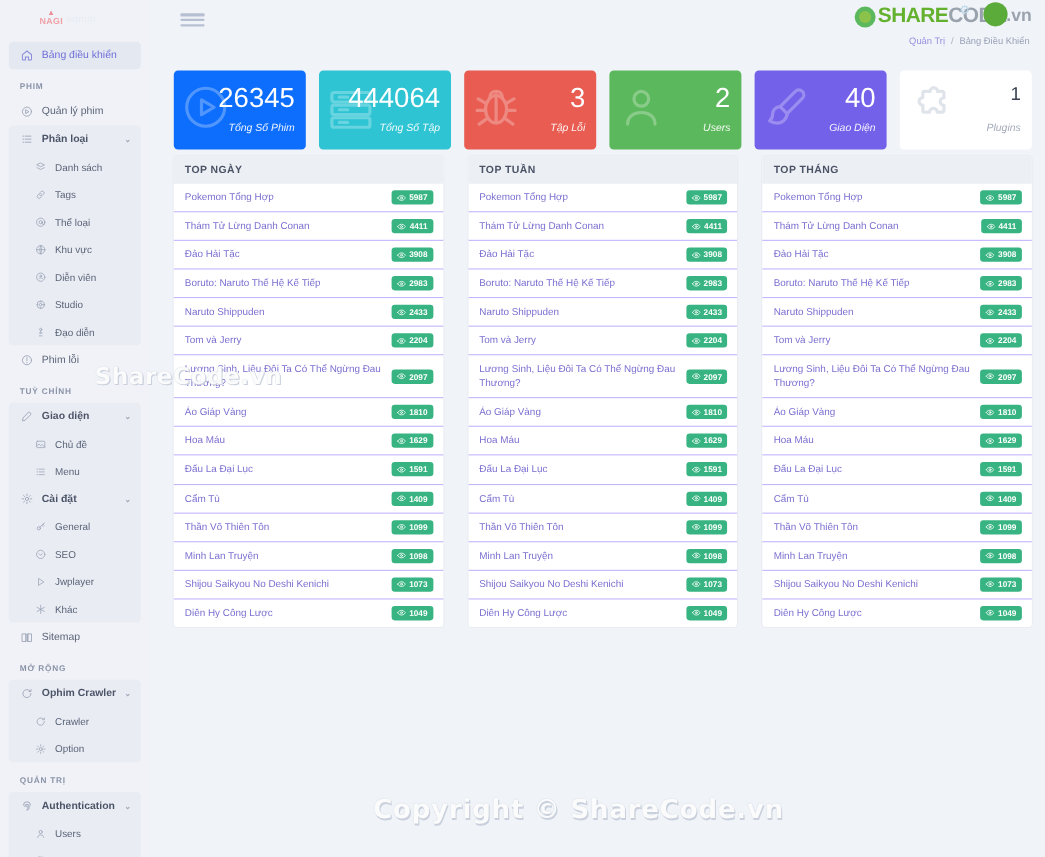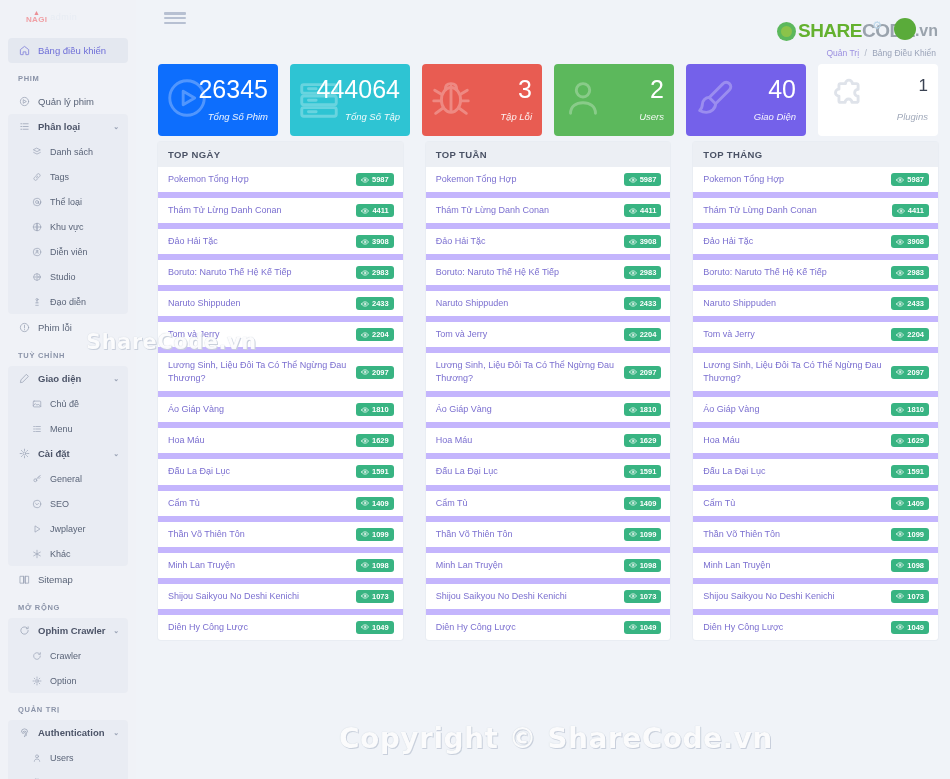--- a/index.html
+++ b/index.html
@@ -12,21 +12,21 @@
   body { position: relative; }
 
   
   #sidebar {
     position: absolute; left: 0; top: 0;
     width: 136px; height: 779px;
     background: #f0f2f7;
     overflow: hidden;
   }
   .brand {
-    height: 34px; display: flex; align-items: center; padding-left: 26px;
+    height: 34px; display: flex; align-items: center; padding-left: 36px;
   }
   .brand-logo {
     font-size: 8px; font-weight: bold; color: #f0a0a5; letter-spacing: .3px;
     line-height: 1.05; text-align: center;
   }
   .brand-logo .tri { font-size: 7px; display:block; color:#eb8f95; }
   .brand-text { font-size: 9px; color: #e7ecf3; margin-left: 3px; letter-spacing:.5px;}
 
   .nav { padding: 4px 8px 20px 8px; }
   .nav-section {
@@ -58,21 +58,21 @@
     position: absolute; left: 136px; top: 0; right: 0; height: 46px;
   }
   #hamburger {
     position: absolute; left: 28px; top: 10px; width: 22px; height: 16px;
     display: flex; flex-direction: column; justify-content: space-between;
     padding: 2px 0; cursor: pointer;
   }
   #hamburger span { display:block; height: 2.5px; background: #b7c0d2; border-radius: 1px; }
 
   #logo-wrap {
-    position: absolute; right: 12px; top: 18px; text-align: right;
+    position: absolute; right: 12px; top: 2px; text-align: right;
   }
   .sc-logo { display: flex; align-items: center; justify-content: flex-end; height: 26px; }
   .sc-mark {
     width: 19px; height: 19px; border-radius: 50%;
     background: #5cb85c; position: relative; margin-right: 2px;
     display:inline-block;
   }
   .sc-mark::after{
     content:""; position:absolute; left:4px; top:4px; width:11px; height:11px;
     border-radius:50%; background:#8bc34a;
@@ -121,21 +121,21 @@
   .listcard {
     flex: 1; background: #fff; border-radius: 3px;
     box-shadow: 0 0 0 1px #e9edf3;
   }
   .listcard .head {
     background: #eceff4; padding: 7px 10px;
     font-size: 9.5px; font-weight: bold; color: #4a5265; letter-spacing: .4px;
   }
   .row {
     display: flex; align-items: center; justify-content: space-between;
-    padding: 6px 9px 6px 10px; border-bottom: 6px solid #c4b5fd;
+    padding: 6px 9px 6px 10px; border-bottom: 1px solid #c4b5fd;
     min-height: 21.5px; gap: 6px;
   }
   .row:last-child { border-bottom: none; }
   .row .title {
     font-size: 9px; color: #7b6fd0; line-height: 1.45; cursor: pointer;
   }
   .badge {
     background: #38b482; color: #fff; border-radius: 3px;
     font-size: 7.5px; font-weight: bold; padding: 2px 5px;
     display: inline-flex; align-items: center; gap: 3px; flex: 0 0 auto;
@@ -144,21 +144,21 @@
   .badge svg { display:block; }
 
   
   .wm {
     position: absolute; color: rgba(255,255,255,0.95);
     font-family: "DejaVu Sans", sans-serif; font-weight: bold;
     text-shadow: 0 0 1px #b9c2d0, 1px 1px 0 #c9d0dc;
     pointer-events: none; white-space: nowrap; opacity: .95;
   }
   #wm1 { left: 86px; top: 330px; font-size: 21px; letter-spacing: .5px; }
-  #wm2 { left: 339px; top: 722px; font-size: 28px; letter-spacing: .5px; }
+  #wm2 { left: 339px; top: 722px; font-size: 24px; letter-spacing: .5px; }
 </style>
 </head>
 <body>
 
 <div id="sidebar">
   <div class="brand">
     <div class="brand-logo">
       <span class="tri">▲</span><span>NAGI</span>
     </div>
     <div class="brand-text">admin</div>

